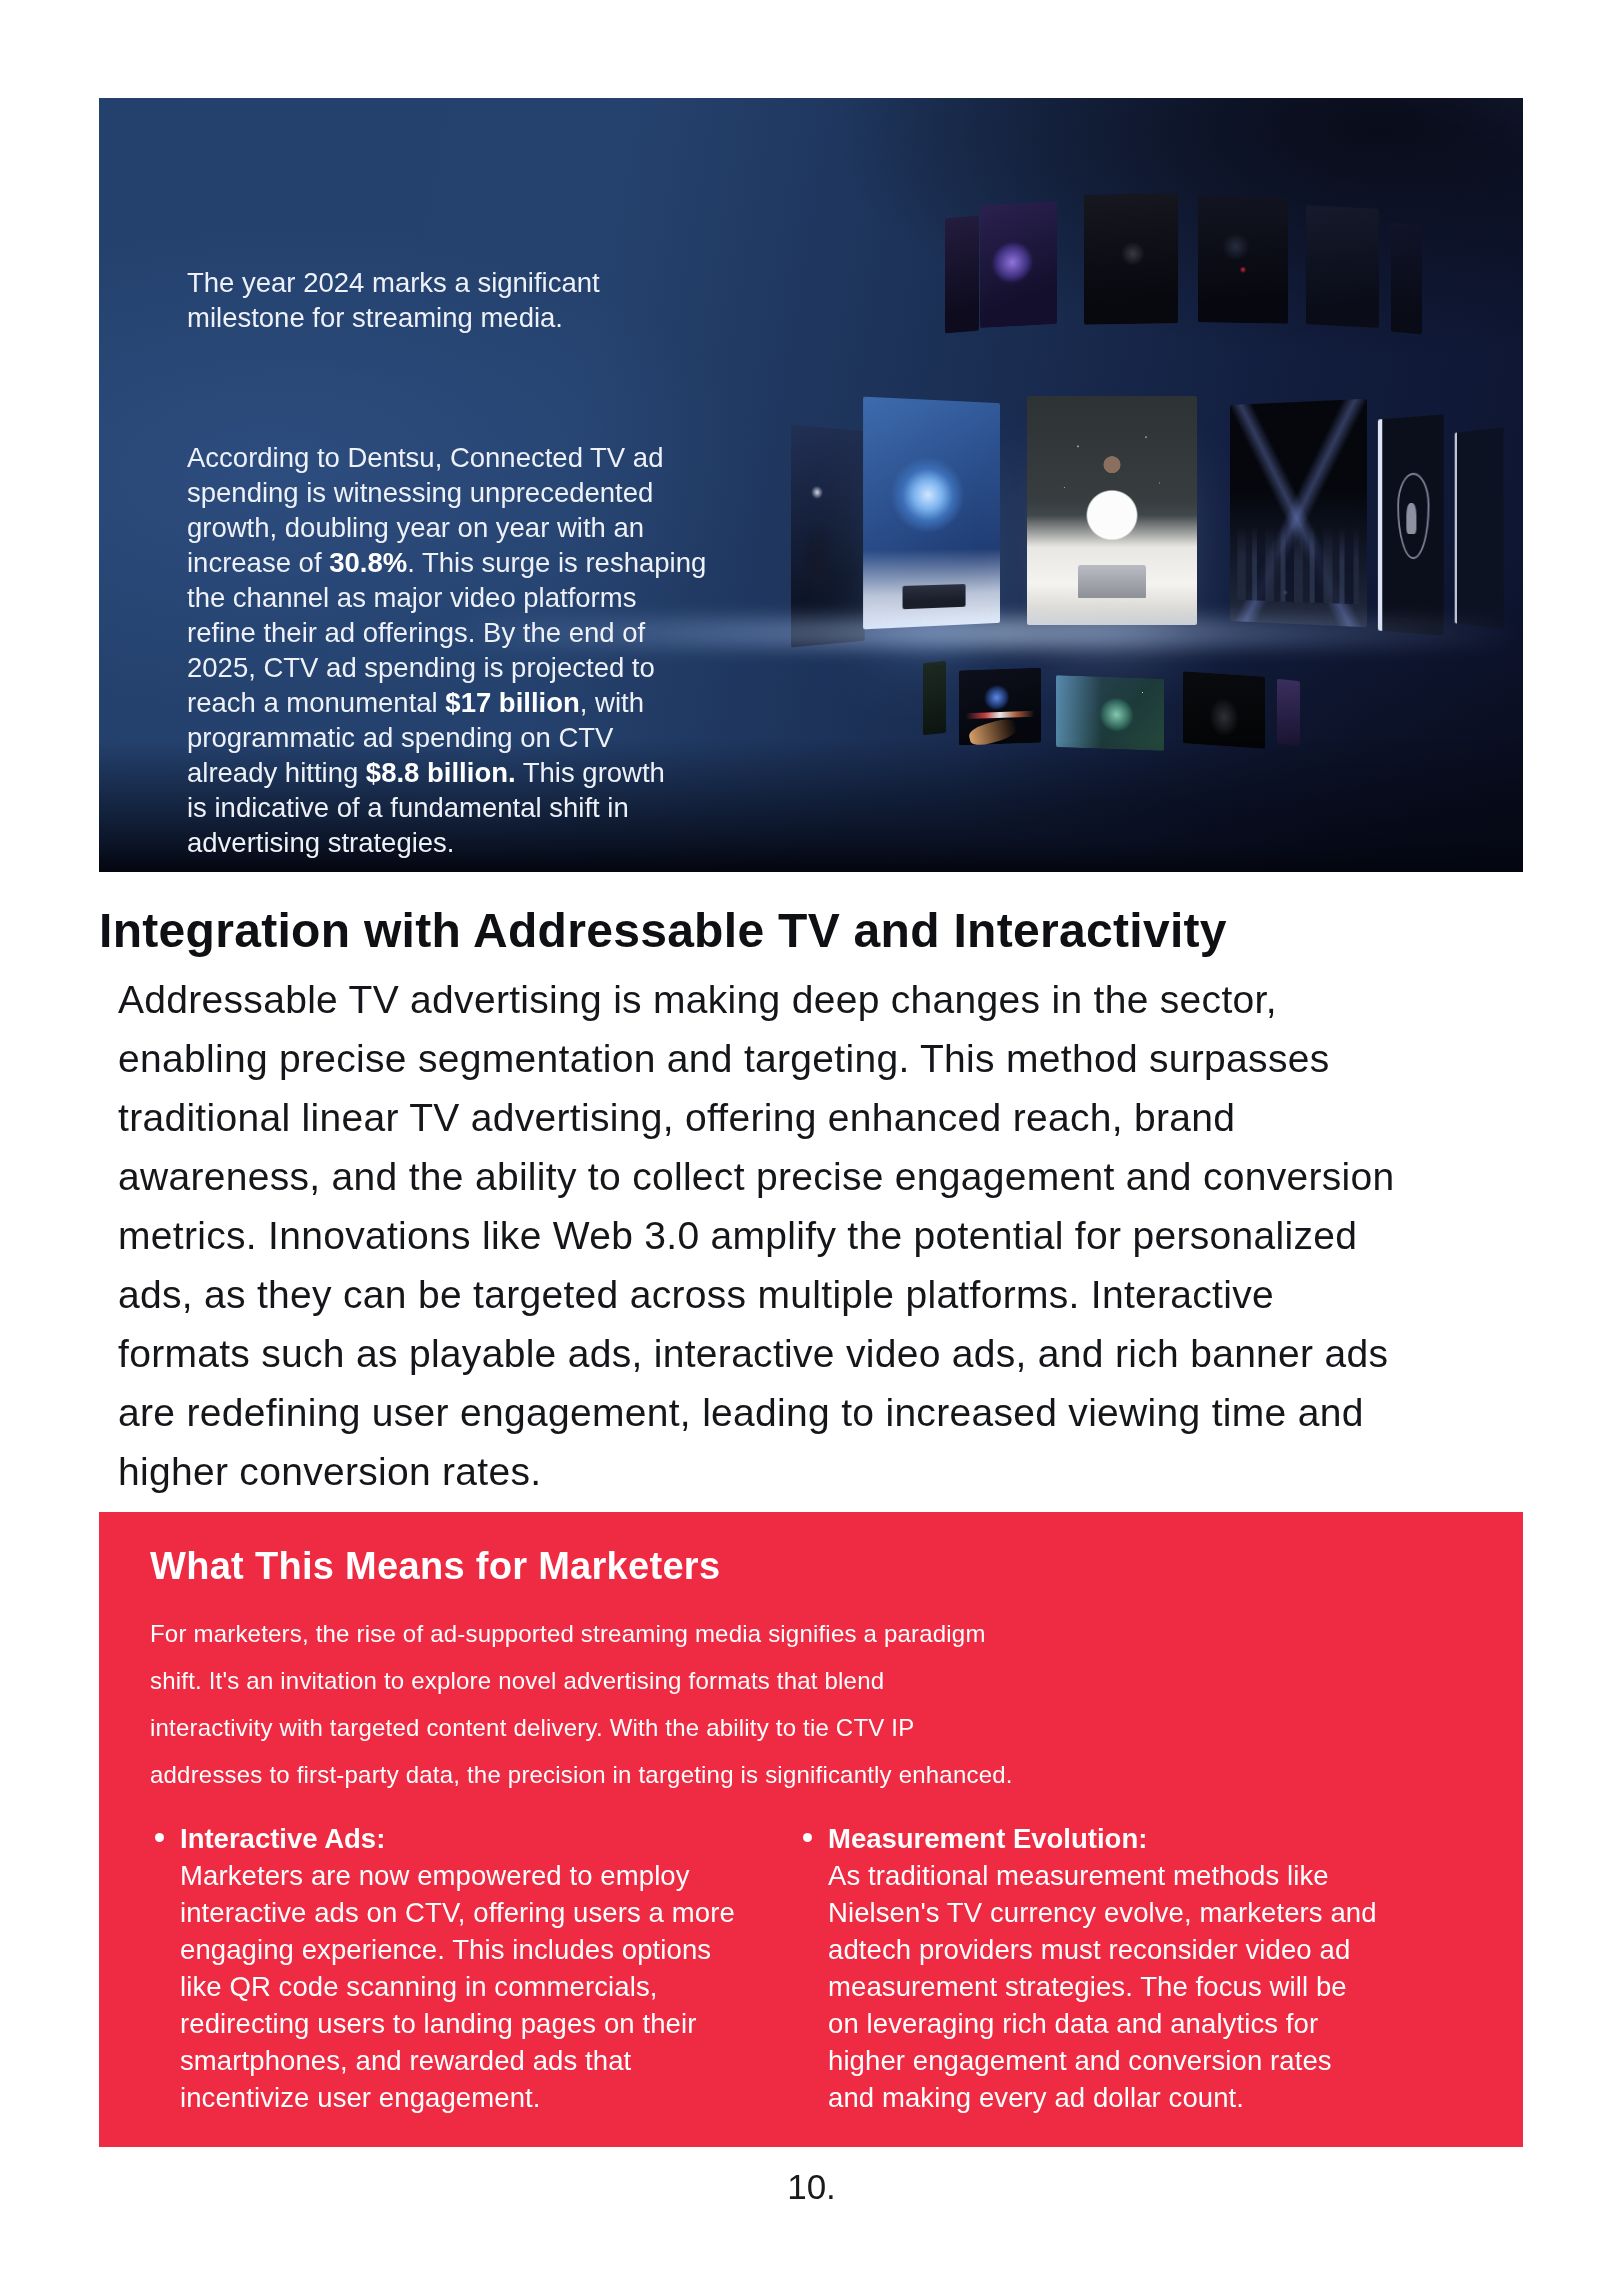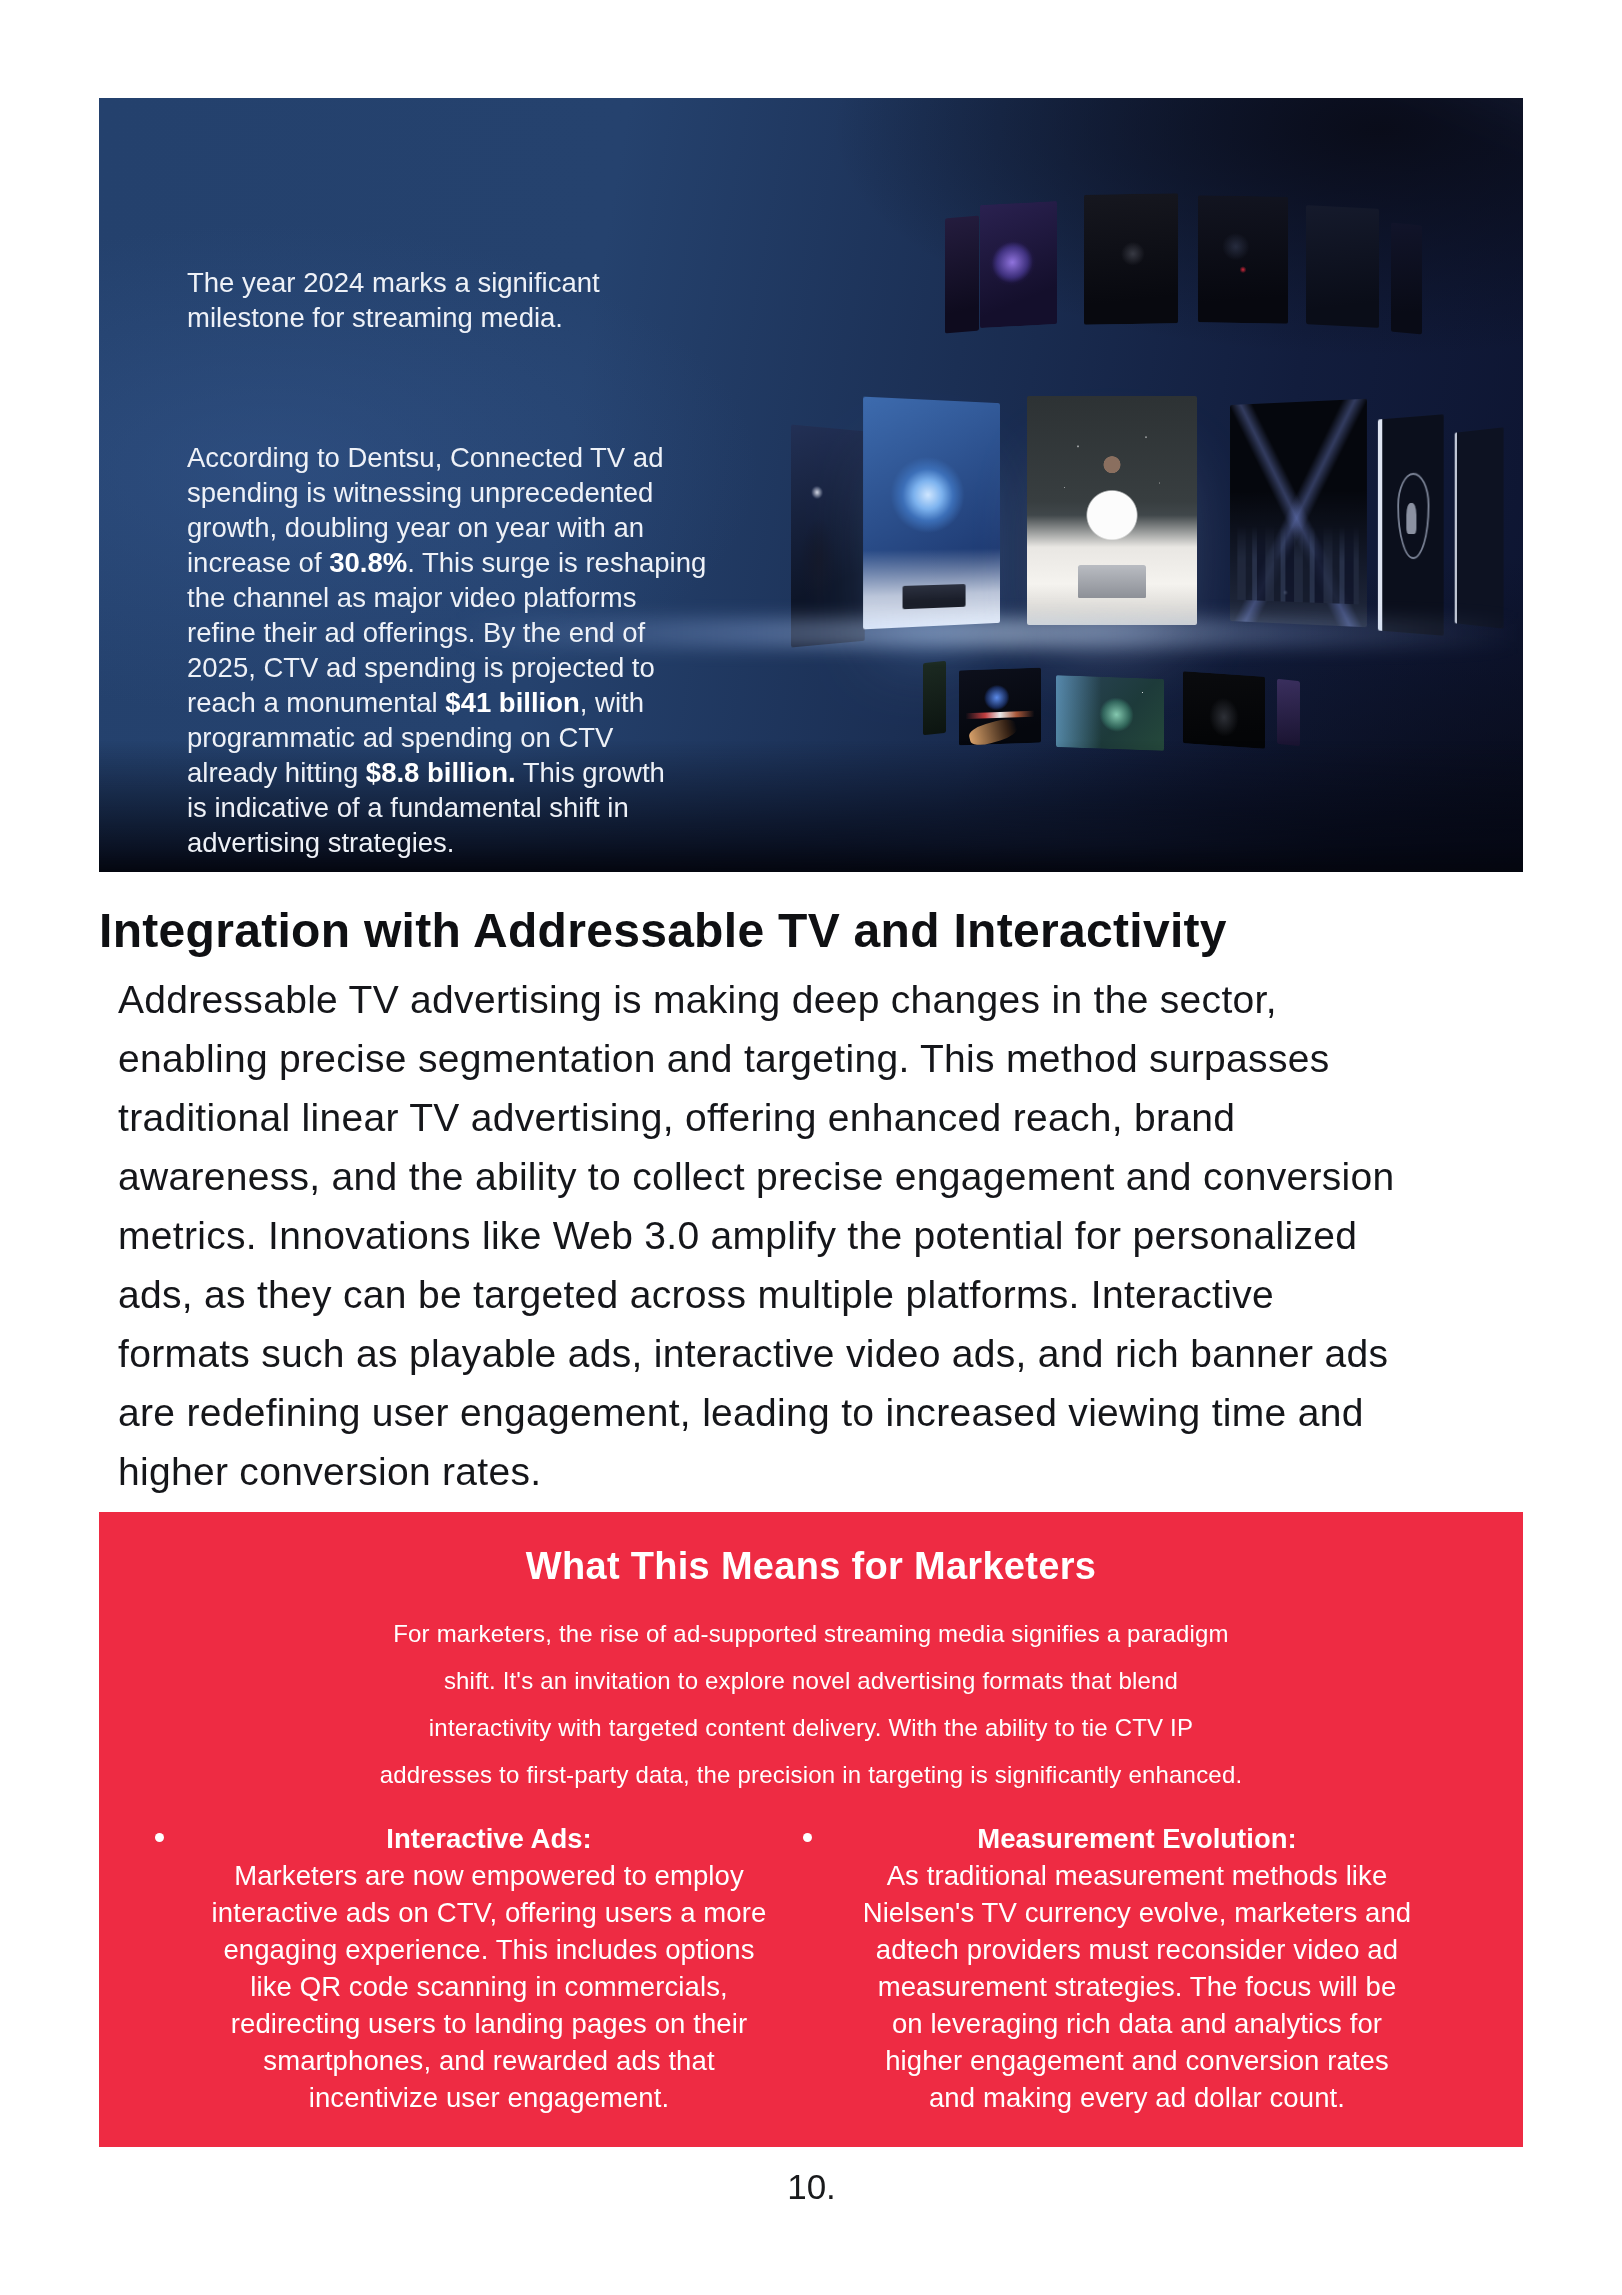--- a/index.html
+++ b/index.html
@@ -107,21 +107,21 @@
   .hero-text strong{font-weight:700;color:#ffffff;}
 
   
   .heading{position:absolute;left:99px;top:905px;margin:0;width:1424px;
       font-size:48px;line-height:51px;font-weight:700;color:#0f1013;letter-spacing:0.3px;}
   .body-para{position:absolute;left:106px;top:958px;margin:12px;width:1485px;
       font-size:39px;line-height:59px;color:#15161a;letter-spacing:0.3px;white-space:pre-line;}
 
   
   .callout{position:absolute;left:99px;top:1512px;width:1424px;height:635px;
-      box-sizing:border-box;padding:31px 51px 26px 51px;background:#ee2b43;color:#ffffff;overflow:hidden;text-align:center;}
+      box-sizing:border-box;padding:31px 51px 26px 51px;background:#ee2b43;color:#ffffff;overflow:hidden;}
   .callout h2{margin:0;font-size:38px;line-height:47px;font-weight:700;letter-spacing:0.3px;}
   .callout-body{margin:19.6px 0 0 0;font-size:24px;line-height:47px;letter-spacing:0.2px;white-space:pre-line;}
   .bullets{display:flex;margin-top:22px;}
   .bullet{position:relative;width:618px;padding-left:30px;box-sizing:content-box;}
   .dot{position:absolute;left:5.2px;top:13.7px;width:9.2px;height:9.2px;border-radius:50%;background:#ffffff;}
   .b-title{font-size:27.5px;line-height:37px;font-weight:700;}
   .b-body{font-size:27.5px;line-height:37px;white-space:pre-line;letter-spacing:0.1px;}
 
   .footer{position:absolute;left:0;top:2167px;width:1623px;text-align:center;
       font-size:35px;color:#191a1c;}
@@ -163,21 +163,21 @@
       <p>The year 2024 marks a significant
 milestone for streaming media.</p>
       <div class="gap"></div>
       <p><span>According to Dentsu, Connected TV ad
 spending is witnessing unprecedented
 growth, doubling year on year with an
 increase of </span><strong>30.8%</strong><span>. This surge is reshaping
 the channel as major video platforms
 refine their ad offerings. By the end of
 2025, CTV ad spending is projected to
-reach a monumental </span><strong>$41 billion</strong><span>, with
+reach a monumental </span><strong>$17 billion</strong><span>, with
 programmatic ad spending on CTV
 already hitting </span><strong>$8.8 billion.</strong><span> This growth
 is indicative of a fundamental shift in
 advertising strategies.</span></p>
     </div>
   </section>
 
   <h1 class="heading">Integration with Addressable TV and Interactivity</h1>
 
   <p class="body-para">Addressable TV advertising is making deep changes in the sector,

